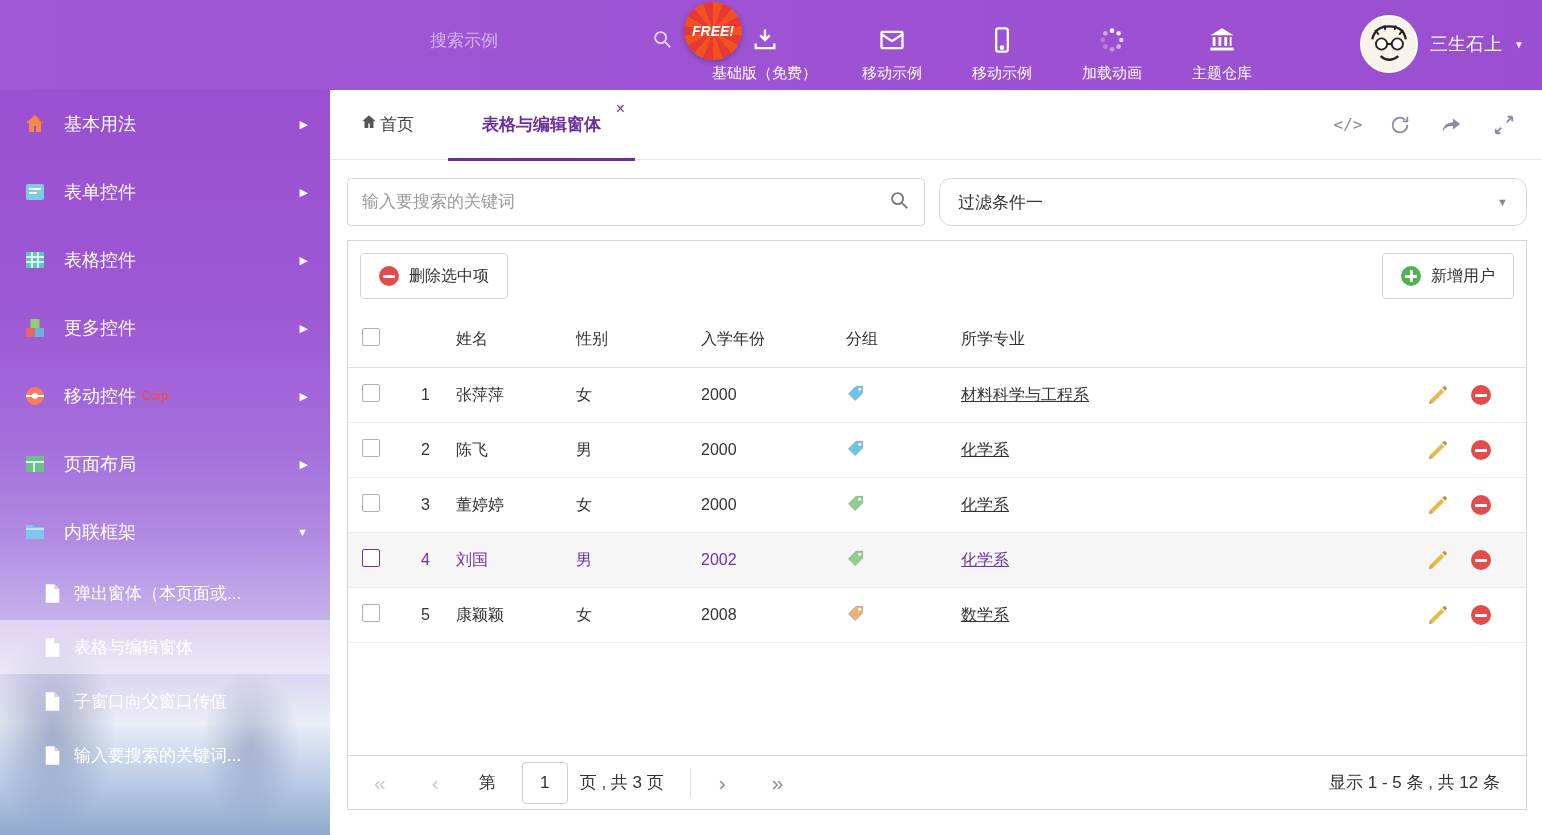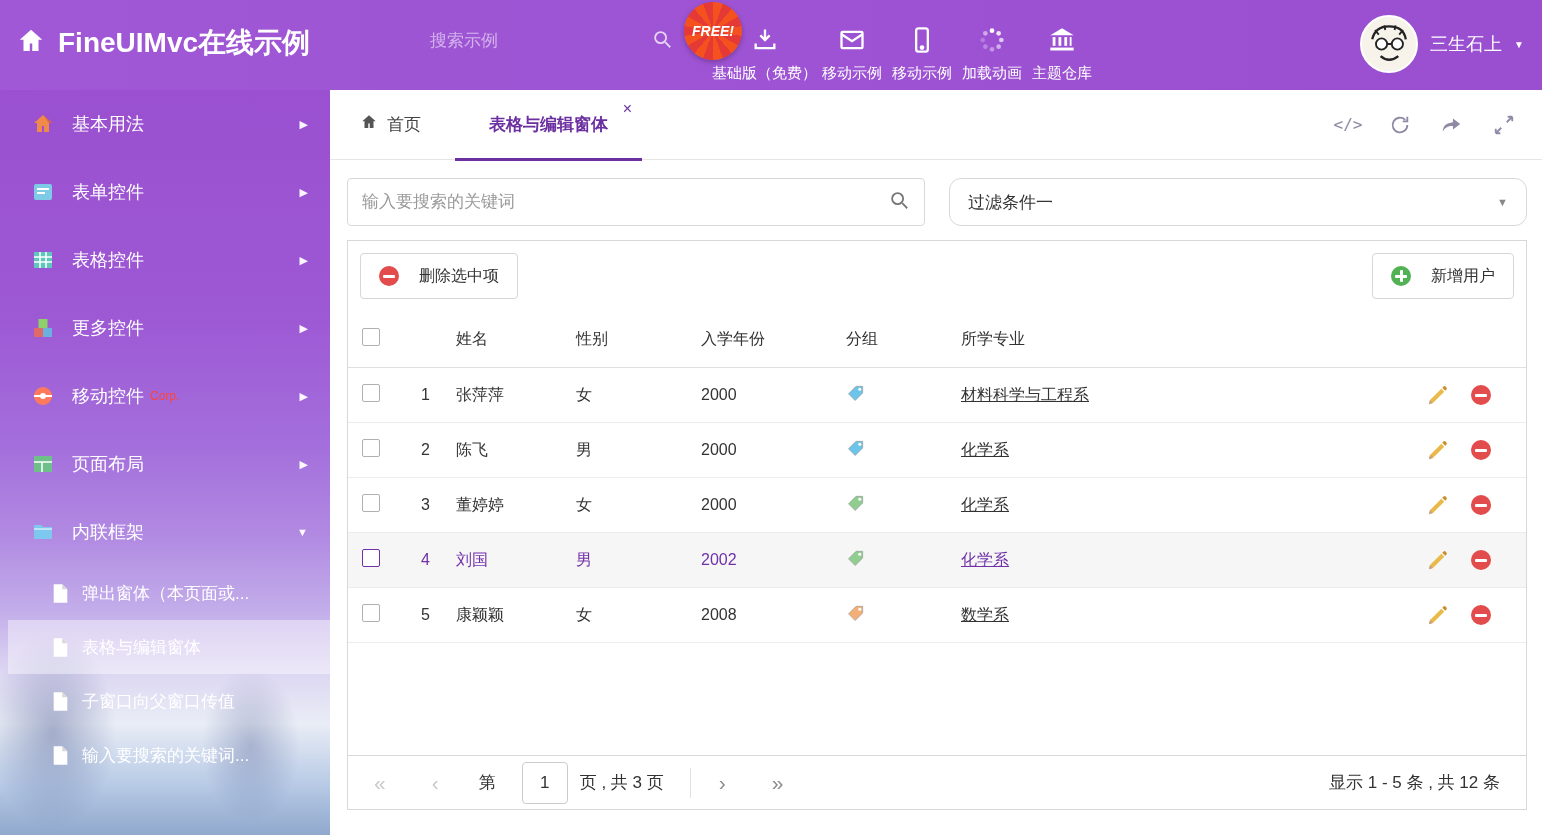--- a/index.html
+++ b/index.html
@@ -7,71 +7,70 @@
   .screen { position:relative; width:1542px; height:835px; overflow:hidden; background:#fff; }
 
   
   .header { position:absolute; left:0; top:0; width:1542px; height:90px;
     background:linear-gradient(90deg,#a058d6,#9a4ed0); z-index:5; color:#fff; }
   .logo { position:absolute; left:16px; top:24px; display:flex; align-items:center; gap:12px; cursor:pointer; }
   .logo-title { font-size:28px; font-weight:bold; color:#fff; }
   .hdr-search { position:absolute; left:430px; top:28px; display:flex; align-items:center; width:210px; }
   .hdr-search input { flex:1; background:transparent; border:none; outline:none; font-size:17px; color:#ecdcfa; font-family:inherit; }
   .hdr-search input::placeholder { color:rgba(255,255,255,.55); }
-  .hdr-nav { position:absolute; left:712px; top:0; height:108px; display:flex; align-items:center; }
+  .hdr-nav { position:absolute; left:712px; top:0; height:108px; display:flex; align-items:center; gap:40px; }
   .nav-item { display:flex; flex-direction:column; align-items:center; gap:6px; cursor:pointer; min-width:70px; }
   .nav-item .nv-label { font-size:15px; color:#fff; white-space:nowrap; }
   .free-badge { position:absolute; left:684px; top:2px; width:58px; height:58px; border-radius:50%;
     background:repeating-conic-gradient(from 0deg,#f4511e 0 20deg,#e53935 20deg 40deg);
     display:flex; align-items:center; justify-content:center; z-index:6;
     box-shadow:0 2px 5px rgba(0,0,0,.25); }
   .free-badge span { color:#fff; font-weight:bold; font-style:italic; font-size:14px; }
   .hdr-user { position:absolute; right:18px; top:15px; display:flex; align-items:center; gap:12px; cursor:pointer; }
   .avatar { width:58px; height:58px; border-radius:50%; overflow:hidden; background:#f7f3ea; display:block; border:2px solid #fff; }
   .user-name { font-size:18px; color:#fff; }
   .caret { font-size:10px; color:#fff; }
 
   
   .sidebar { position:absolute; left:0; top:90px; width:330px; height:745px; overflow:hidden;
     background:
       radial-gradient(90px 140px at 16% 86%, rgba(70,85,140,.40), transparent 70%),
       radial-gradient(70px 110px at 76% 88%, rgba(70,85,140,.32), transparent 70%),
       linear-gradient(180deg,#9a50d0 0%,#9d58d4 30%,#a46fdc 48%,#b18ae2 60%,#c3aeea 70%,#dcd6f2 78%,#e9edf6 85%,#b9cbe6 93%,#8fa8cc 100%);
-    padding-left: 8px;
   }
   .side-item { height:68px; display:flex; align-items:center; padding:0 22px; color:#fff; font-size:18px; cursor:pointer; }
   .s-ic { width:26px; height:26px; display:flex; align-items:center; justify-content:center; margin-right:16px; }
   .s-label { flex:0 0 auto; }
   .s-badge { color:#ff4438; font-size:12px; margin-left:6px; }
   .s-chev { margin-left:auto; font-size:11px; color:rgba(255,255,255,.95); }
   .side-sub { height:54px; display:flex; align-items:center; padding:0 18px 0 44px; color:#fff; font-size:17px; cursor:pointer; white-space:nowrap; }
   .side-sub.active { background:rgba(255,255,255,.42); }
   .s-file { width:18px; height:22px; margin-right:12px; display:flex; align-items:center; }
 
   
   .main { position:absolute; left:330px; top:90px; width:1212px; height:745px; background:#fff; }
   .tabbar { position:relative; height:70px; border-bottom:1px solid #e6e6e6; display:flex; align-items:center; padding:0 0 0 30px; }
-  .tab-home { display:flex; align-items:center; gap:9px; color:#444; font-size:17px; margin-right:34px; cursor:pointer; }
+  .tab-home { display:flex; align-items:center; gap:2px; color:#444; font-size:17px; margin-right:34px; cursor:pointer; }
   .tab-active { position:relative; height:70px; display:flex; align-items:center; padding:0 34px; color:#6b2fa0; font-weight:bold; font-size:17px; cursor:pointer; }
   .tab-active::after { content:""; position:absolute; left:0; right:0; bottom:-1px; height:3px; background:#6b2fa0; }
   .tab-close { position:absolute; top:10px; right:10px; font-size:16px; font-weight:normal; color:#6b2fa0; cursor:pointer; }
   .tab-tools { margin-left:auto; display:flex; align-items:center; gap:28px; padding-right:26px; }
   .tool-ic { width:24px; height:24px; display:flex; align-items:center; justify-content:center; cursor:pointer; color:#9089a6; }
   .code-txt { font-family:"DejaVu Sans Mono","Liberation Mono",monospace; font-size:16px; color:#9089a6; }
 
-  .filter-row { display:flex; gap:24px; padding:18px 15px 16px 17px; }
+  .filter-row { display:flex; gap:14px; padding:18px 15px 16px 17px; }
   .search-box { width:578px; height:48px; border:1px solid #d8d8d8; border-radius:4px; display:flex; align-items:center; padding:0 14px; background:#fff; }
   .search-box input { flex:1; border:none; outline:none; font-size:17px; color:#333; font-family:inherit; }
   .search-box input::placeholder { color:#9a9a9a; }
   .filter-select { flex:1; height:48px; border:1px solid #d8d8d8; border-radius:12px; display:flex; align-items:center; padding:0 18px; font-size:17px; color:#333; cursor:pointer; background:#fff; }
   .caret2 { margin-left:auto; color:#888; font-size:11px; }
 
   .panel { position:absolute; left:17px; top:150px; right:15px; bottom:25px; border:1px solid #d8d8d8; background:#fff; }
   .panel-toolbar { display:flex; justify-content:space-between; align-items:center; padding:12px; }
-  .btn { height:46px; display:inline-flex; align-items:center; gap:20px; padding:0 18px; border:1px solid #d6d6d6; border-radius:4px; background:#fff; font-size:16px; color:#333; cursor:pointer; font-family:inherit; }
+  .btn { height:46px; display:inline-flex; align-items:center; gap:10px; padding:0 18px; border:1px solid #d6d6d6; border-radius:4px; background:#fff; font-size:16px; color:#333; cursor:pointer; font-family:inherit; }
 
   .ic-minus { width:20px; height:20px; border-radius:50%; background:#e24c4c; position:relative; display:inline-block; flex:0 0 auto; }
   .ic-minus::after { content:""; position:absolute; left:4px; top:8.5px; width:12px; height:3px; background:#fff; border-radius:1px; }
   .ic-plus { width:20px; height:20px; border-radius:50%; background:#52b153; position:relative; display:inline-block; flex:0 0 auto; }
   .ic-plus::before { content:""; position:absolute; left:4px; top:8.5px; width:12px; height:3px; background:#fff; border-radius:1px; }
   .ic-plus::after { content:""; position:absolute; left:8.5px; top:4px; width:3px; height:12px; background:#fff; border-radius:1px; }
 
   .t-row { display:grid; grid-template-columns:46px 62px 120px 125px 145px 115px 1fr 130px; align-items:center; height:55px; border-bottom:1px solid #ececec; font-size:16px; color:#333; }
   .t-head { height:57px; border-bottom:1px solid #e0e0e0; }
   .c-check { padding-left:14px; }
@@ -93,28 +92,20 @@
   .pg-input { width:46px; height:42px; border:1px solid #ccc; border-radius:4px; text-align:center; font-size:17px; margin:0 12px; font-family:inherit; color:#333; outline:none; }
   .vdiv { width:1px; height:30px; background:#e0e0e0; margin:0 28px 0 26px; }
   .pg-spacer { flex:1; }
 </style>
 </head>
 <body>
 
 <div class="screen">
 
   <div class="header">
-    <div class="logo">
-      <span>
-        <svg width="30" height="30" viewBox="0 0 24 24">
-            <path d="M12 3l9 8h-3v9h-5v-6h-2v6H6v-9H3z" fill="#fff"></path>
-          </svg>
-      </span>
-      <span class="logo-title">FineUIMvc在线示例</span>
-    </div>
     <div class="hdr-search">
       <input placeholder="搜索示例" style="">
       <span>
         <svg width="22" height="22" viewBox="0 0 24 24" fill="none" stroke="rgba(255,255,255,.75)" stroke-width="2">
             <circle cx="10.5" cy="10.5" r="6"></circle>
             <path d="M15.5 15.5L21 21"></path>
           </svg>
       </span>
     </div>
     <div class="free-badge">

